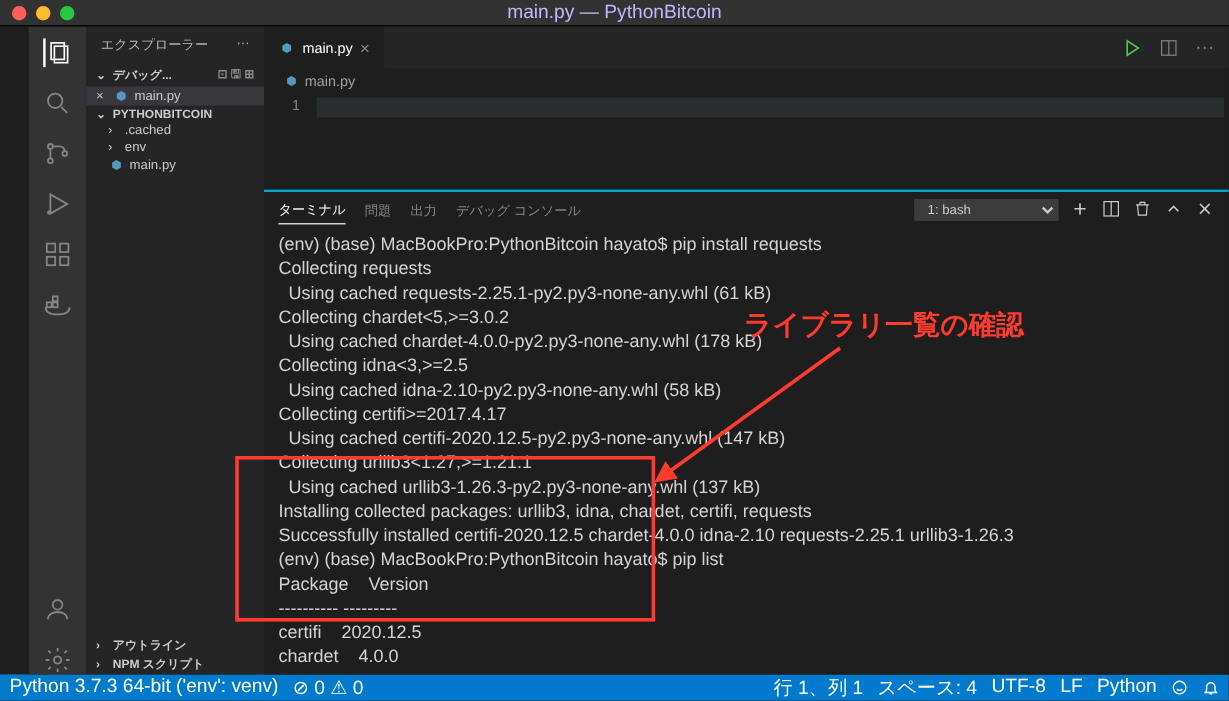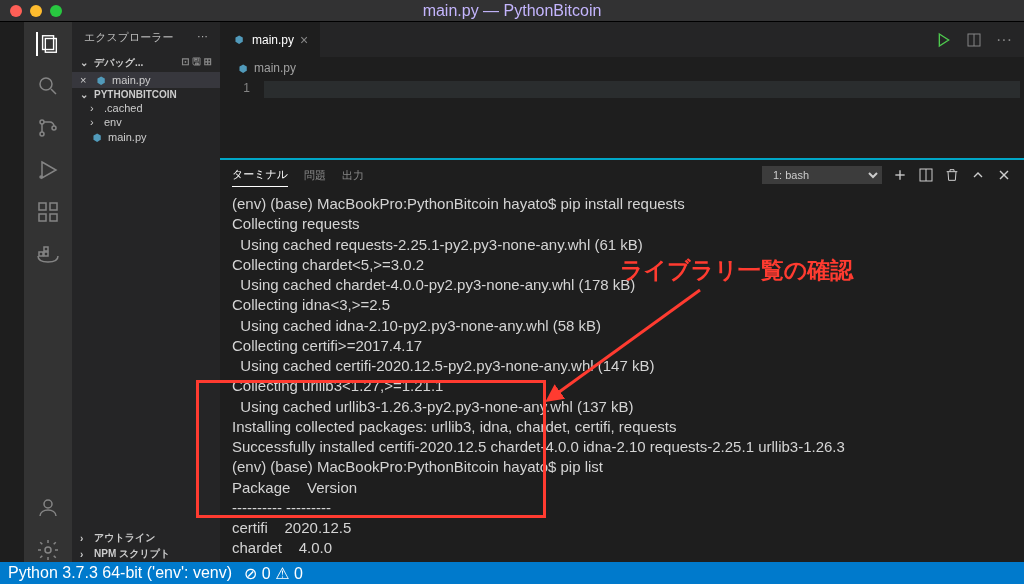--- a/index.html
+++ b/index.html
@@ -35,21 +35,21 @@
 .breadcrumb { height: 22px; padding: 2px 16px; font-size: 12px; color: #a0a0a0; display: flex; align-items: center; gap: 4px; }
 .code-area { flex: 1; display: flex; font-family: Menlo, Consolas, monospace; font-size: 12px; }
 .gutter { width: 40px; text-align: right; padding: 2px 10px; color: #858585; }
 .code-line { flex: 1; padding: 2px 4px; }
 .line1 { background: #2a2d2e; height: 17px; }
 
 .panel { border-top: 2px solid #00a7c7; background: #1e1e1e; display: flex; flex-direction: column; }
 .panel-tabs { height: 30px; display: flex; align-items: center; padding: 0 12px; gap: 16px; font-size: 11px; color: #888; }
 .ptab { padding: 4px 0; cursor: pointer; }
 .ptab.active { color: #fff; border-bottom: 1px solid #fff; }
-.panel-controls { margin-left: auto; display: flex; align-items: center; gap: 10px; }
+.panel-controls { margin-left: auto; display: flex; align-items: flex-start; gap: 10px; }
 .term-select { background: #3c3c3c; color: #ccc; border: 1px solid #3c3c3c; font-size: 11px; padding: 1px 6px; width: 120px; }
 .picon { color: #ccc; width: 16px; height: 16px; cursor: pointer; }
 
 .terminal-body { flex: 1; padding: 4px 12px; font-family: Liberation Sans, sans-serif; font-size: 15px; line-height: 1.35; color: #d4d4d4; white-space: pre; overflow: hidden; position: relative; }
 
 .highlight-box { position: absolute; border: 3px solid #ff3b30; pointer-events: none; }
 .annotation { position: absolute; color: #ff3b30; font-weight: bold; font-size: 23px; font-family: -apple-system, sans-serif; pointer-events: none; }
 .arrow-svg { position: absolute; pointer-events: none; }
 
 .statusbar { height: 22px; background: #007acc; color: #fff; display: flex; align-items: center; font-size: 16px; padding: 0 8px; gap: 12px; }
@@ -183,20 +183,21 @@
       <div class="code-line">
           <div class="line1"></div>
         </div>
     </div>
 
     <div class="panel" style="height:404px">
       <div class="panel-tabs">
         <span class="ptab active">ターミナル</span>
         <span class="ptab">問題</span>
         <span class="ptab">出力</span>
+        <span class="ptab">デバッグ コンソール</span>
         <div class="panel-controls">
           <select class="term-select">
             <option>1: bash</option>
           </select>
           <svg class="picon" viewBox="0 0 24 24" stroke="currentColor" fill="none" stroke-width="2">
               <line x1="12" y1="5" x2="12" y2="19"></line>
               <line x1="5" y1="12" x2="19" y2="12"></line>
             </svg>
           <svg class="picon" viewBox="0 0 24 24" stroke="currentColor" fill="none" stroke-width="1.5">
               <rect x="3" y="3" width="18" height="18"></rect>
@@ -250,13 +251,27 @@
         <polygon points="0,0 6,3 0,6" fill="#ff3b30"></polygon>
       </marker>
     </defs>
   <line x1="160" y1="10" x2="15" y2="115" stroke="#ff3b30" stroke-width="3" marker-end="url(#ah)"></line>
 </svg>
 <div class="annotation" style="left:620px; top:255px;">ライブラリ一覧の確認</div>
 
 <div class="statusbar">
   <span class="sb-item">Python 3.7.3 64-bit ('env': venv)</span>
   <span class="sb-item">⊘ 0 ⚠ 0</span>
+  <div class="sb-right">
+    <span class="sb-item">行 1、列 1</span>
+    <span class="sb-item">スペース: 4</span>
+    <span class="sb-item">UTF-8</span>
+    <span class="sb-item">LF</span>
+    <span class="sb-item">Python</span>
+    <svg width="14" height="14" viewBox="0 0 24 24" fill="none" stroke="currentColor" stroke-width="2">
+        <circle cx="12" cy="12" r="9"></circle>
+        <path d="M8 14s1.5 2 4 2 4-2 4-2M9 9h.01M15 9h.01"></path>
+      </svg>
+    <svg width="14" height="14" viewBox="0 0 24 24" fill="none" stroke="currentColor" stroke-width="2">
+        <path d="M18 16v-5a6 6 0 10-12 0v5l-2 3h16l-2-3zM10 21h4"></path>
+      </svg>
+  </div>
 </div>
 
 </body></html>

